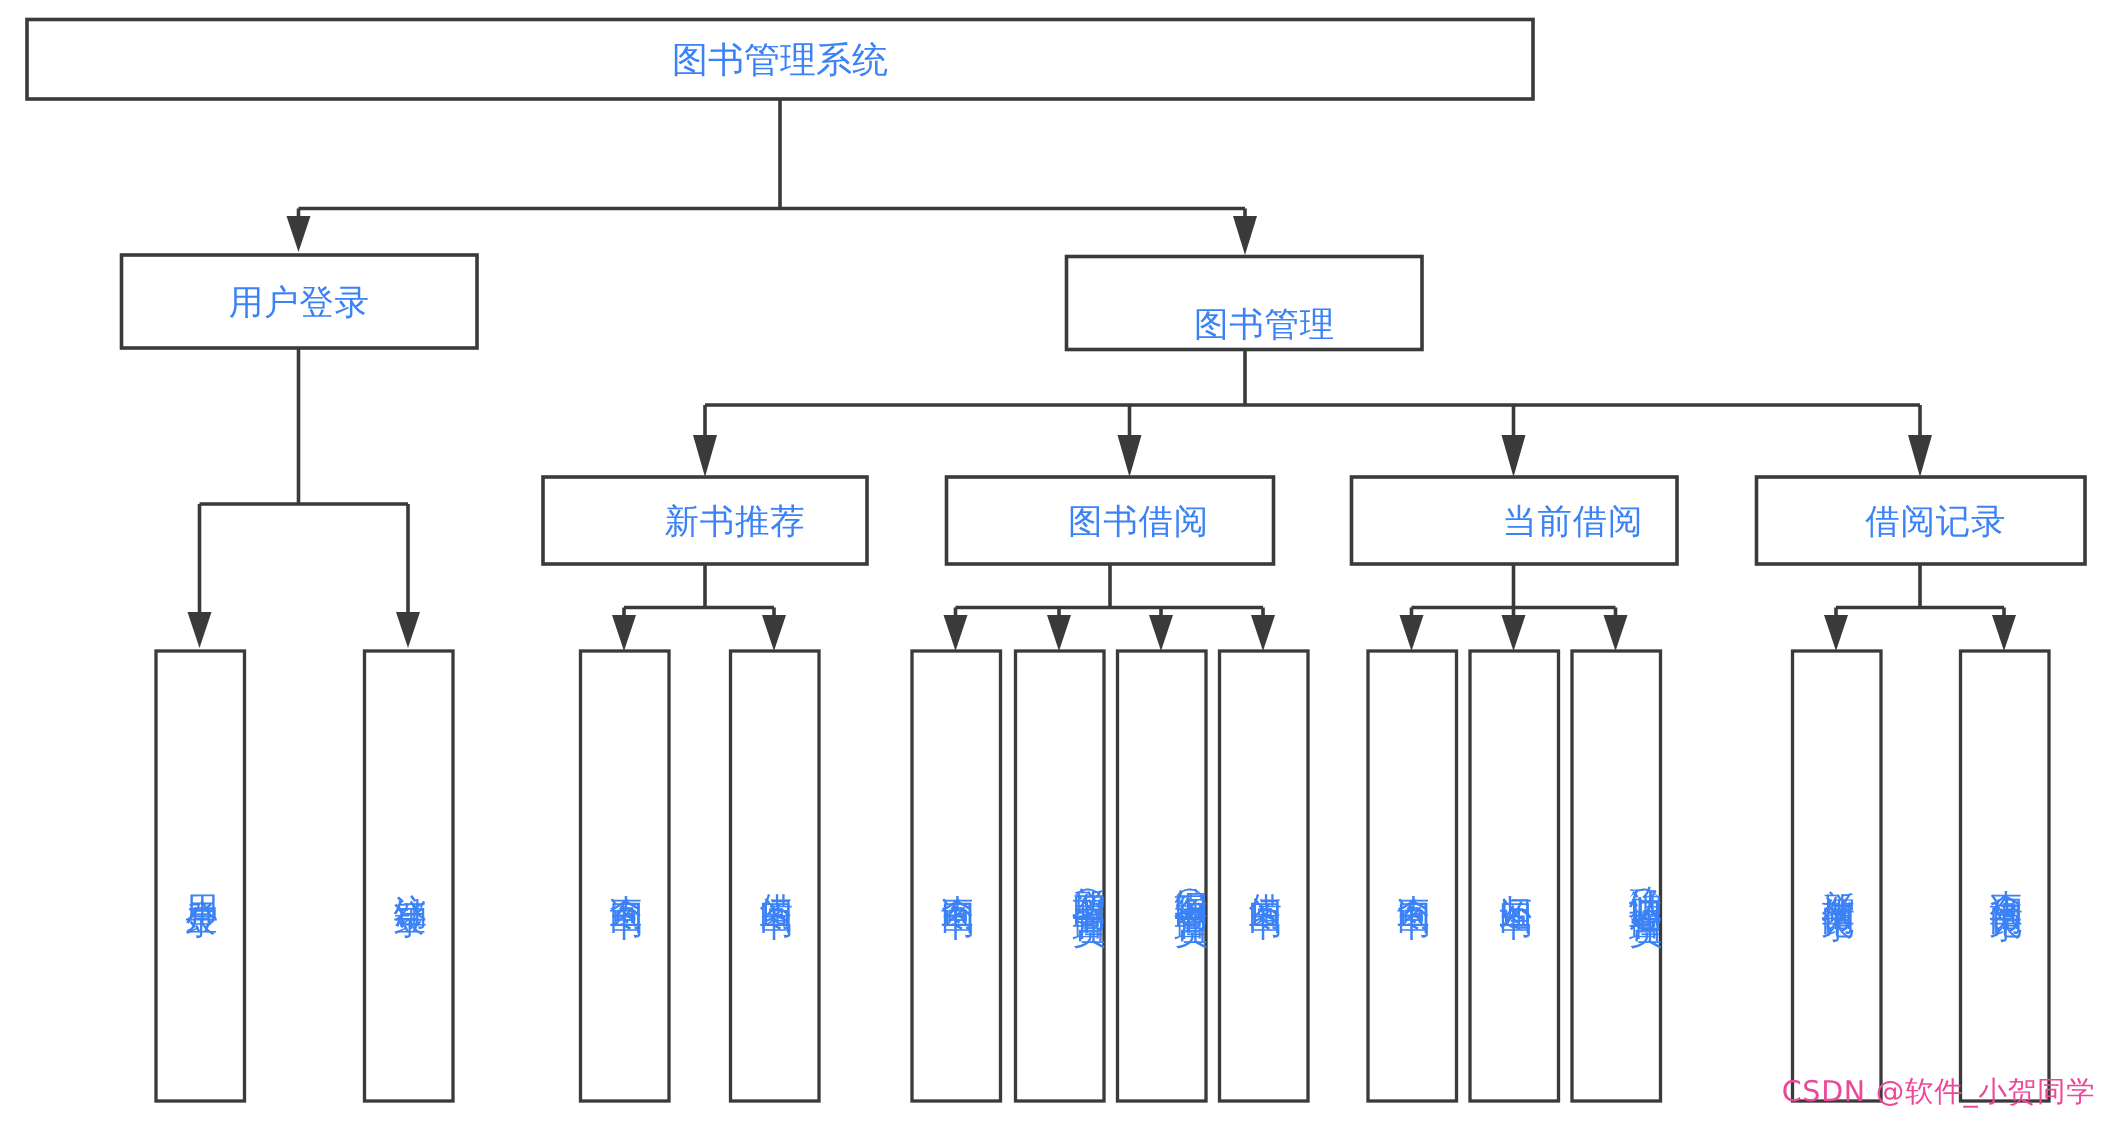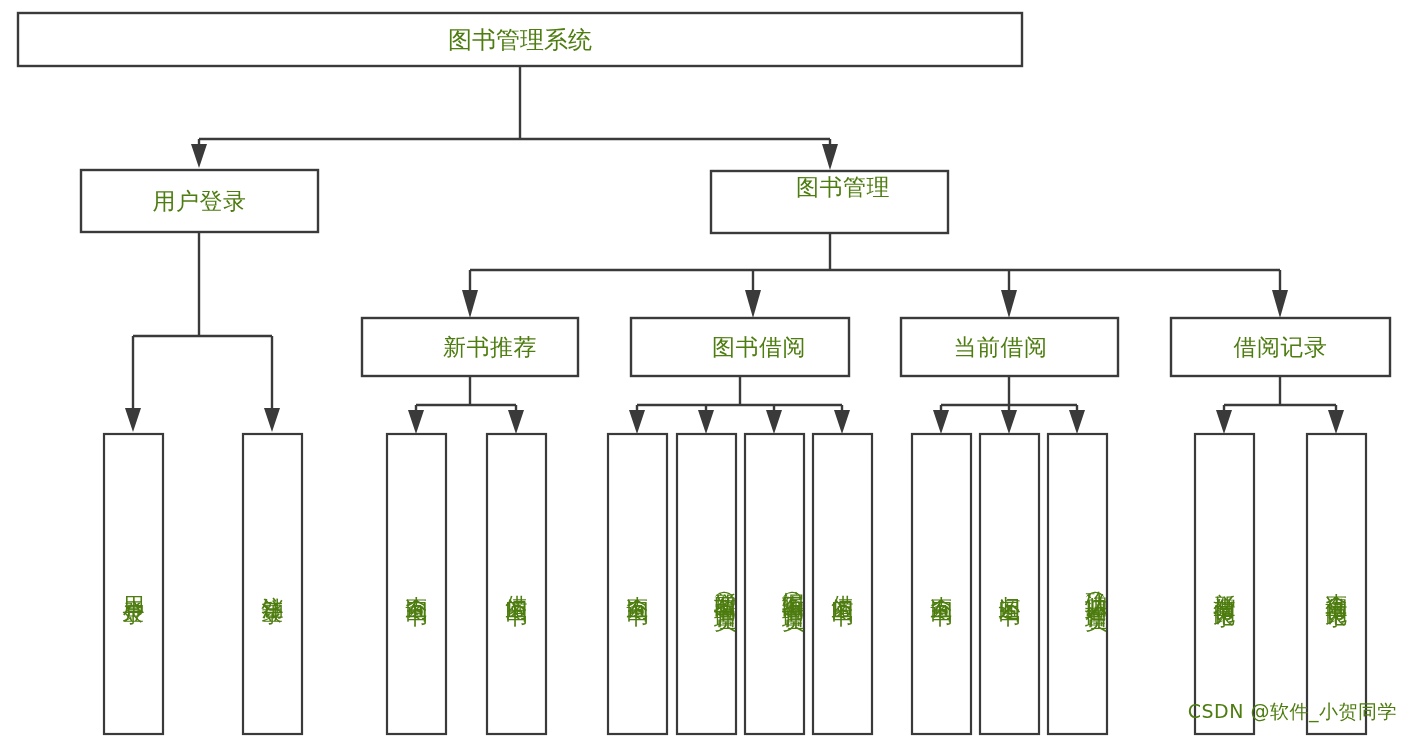--- a/index.html
+++ b/index.html
@@ -42,21 +42,21 @@
     stroke-width: 2.4;
     fill: none;
     stroke-linecap: butt;
   }
   .arrow-head {
     fill: #3a3a3a;
     stroke: none;
   }
   .node-label {
     position: absolute;
-    color: #4d7c0f;
+    color: #3b82f6;
     font-family: "DejaVu Sans", "Liberation Sans", sans-serif;
     display: flex;
     align-items: center;
     justify-content: center;
     text-align: center;
     pointer-events: none;
     white-space: nowrap;
   }
   .label-horizontal {
     font-size: 23px;
@@ -77,23 +77,23 @@
     box-sizing: border-box;
     white-space: normal;
   }
   .label-vertical.vcenter {
     align-items: center;
     padding-top: 0;
   }
   .watermark {
     position: absolute;
     right: 8px;
-    bottom: 22px;
+    bottom: 6px;
     font-size: 19px;
-    color: #4d7c0f;
+    color: #ec4899;
     font-family: "DejaVu Sans", "Liberation Sans", sans-serif;
     letter-spacing: 0.5px;
     white-space: nowrap;
     pointer-events: none;
   }
 </style>
 </head>
 <body>
 
 <div id="diagram-root">
@@ -186,29 +186,29 @@
 
     <rect class="node-rect-thin" x="1195" y="434" width="59" height="300"></rect>
     <rect class="node-rect-thin" x="1307" y="434" width="59" height="300"></rect>
 
   </svg>
 
   <div class="node-label label-root" style="left:18px; top:13px; width:1004px; height:53px;">图书管理系统</div>
 
   <div class="node-label label-horizontal" style="left:81px; top:170px; width:237px; height:62px;">用户登录</div>
 
-  <div class="node-label label-horizontal" style="left:711px; top:156px; width:264px; height:62px;">图书管理</div>
+  <div class="node-label label-horizontal" style="left:711px; top:185px; width:264px; height:62px;">图书管理</div>
 
   <div class="node-label label-horizontal" style="left:362px; top:318px; width:216px; height:58px;margin-left:20px;">新书推荐</div>
 
   <div class="node-label label-horizontal" style="left:631px; top:318px; width:218px; height:58px;margin-left:19px;">图书借阅</div>
 
-  <div class="node-label label-horizontal" style="left:892px; top:318px; width:217px; height:58px;">当前借阅</div>
-
-  <div class="node-label label-horizontal" style="left:1171px; top:318px; width:219px; height:58px;">借阅记录</div>
+  <div class="node-label label-horizontal" style="left:940px; top:318px; width:217px; height:58px;">当前借阅</div>
+
+  <div class="node-label label-horizontal" style="left:1171px; top:318px; width:219px; height:58px;padding-left:10px;">借阅记录</div>
 
   <div class="node-label label-vertical vcenter" style="left:104px; top:434px; width:59px; height:300px;">用户登录</div>
   <div class="node-label label-vertical vcenter" style="left:243px; top:434px; width:59px; height:300px;">注销登录</div>
 
   <div class="node-label label-vertical vcenter" style="left:387px; top:434px; width:59px; height:300px;">查询图书</div>
   <div class="node-label label-vertical vcenter" style="left:487px; top:434px; width:59px; height:300px;">借阅图书</div>
 
   <div class="node-label label-vertical vcenter" style="left:608px; top:434px; width:59px; height:300px;">查询图书</div>
   <div class="node-label label-vertical" style="left:677px; top:434px; width:59px; height:300px;">新增图书（管理员）</div>
   <div class="node-label label-vertical" style="left:745px; top:434px; width:59px; height:300px;">编辑图书（管理员）</div>

